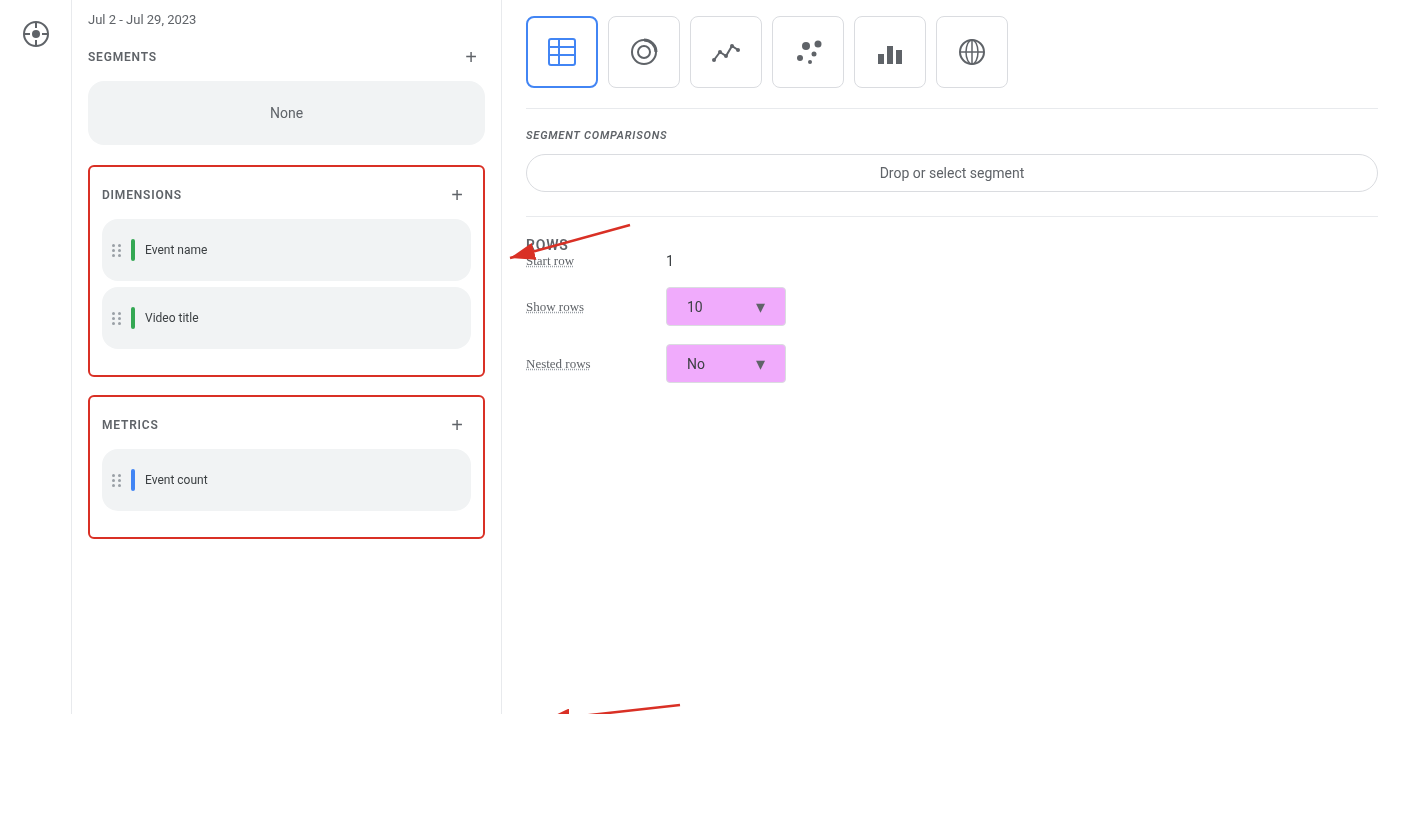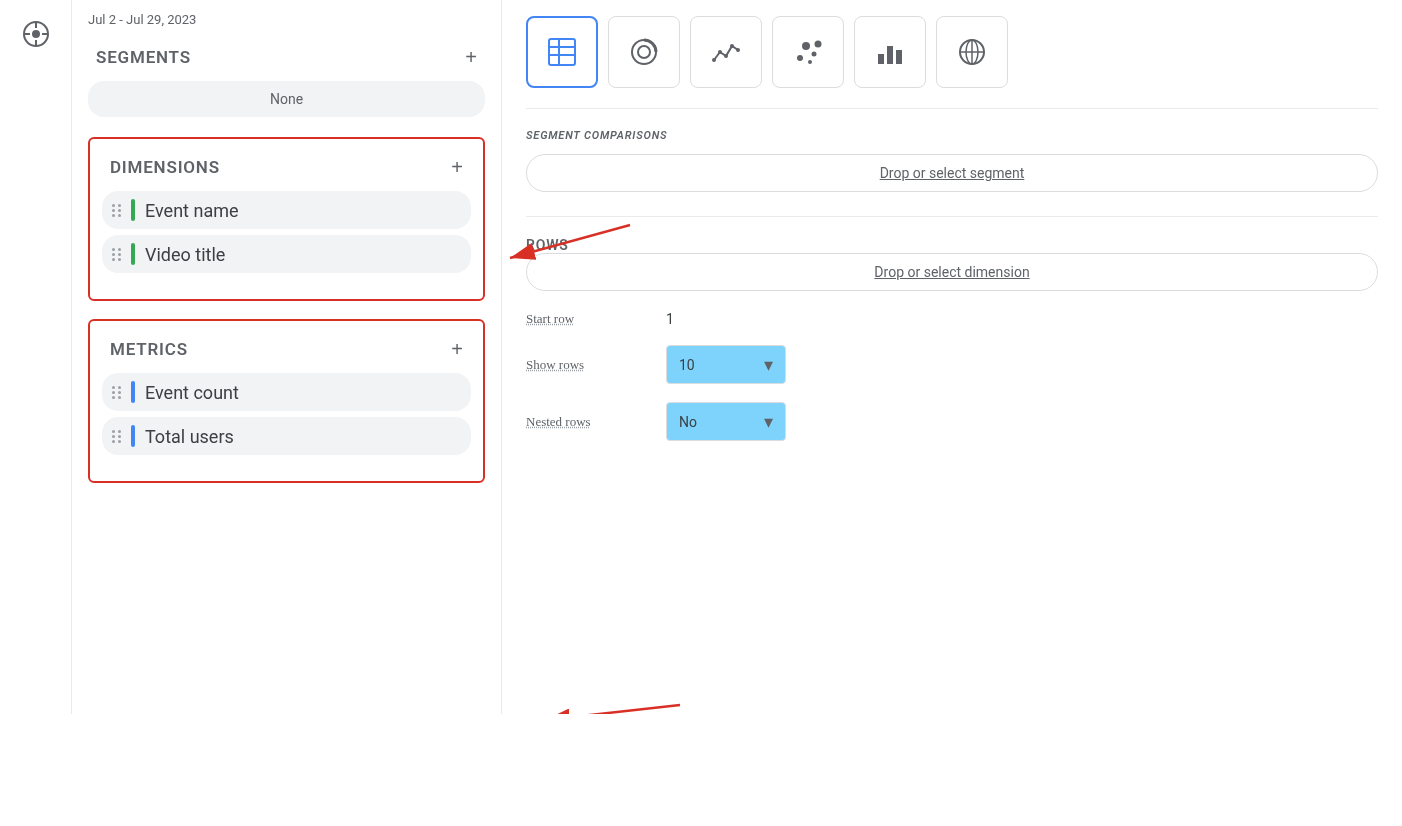--- a/index.html
+++ b/index.html
@@ -52,45 +52,44 @@
     }
 
     
     .section-header {
       display: flex;
       align-items: center;
       justify-content: space-between;
       margin-bottom: 10px;
     }
     .section-title {
-      font-size: 17px;
+      font-size: 12px;
       font-weight: 600;
       letter-spacing: 0.8px;
       color: #5f6368;
       text-transform: uppercase;
-      margin-left: 8px;
     }
     .add-btn {
       width: 28px;
       height: 28px;
       border: none;
       background: transparent;
       cursor: pointer;
       display: flex;
       align-items: center;
       justify-content: center;
       color: #5f6368;
       font-size: 20px;
       border-radius: 50%;
     }
 
     .segment-none {
       background: #f1f3f4;
       border-radius: 16px;
-      padding: 10px 16px;
+      padding: 24px 16px;
       text-align: center;
       color: #5f6368;
       font-size: 14px;
       margin-bottom: 20px;
     }
 
     
     .dimensions-box {
       border: 2px solid #d93025;
       border-radius: 6px;
@@ -104,23 +103,23 @@
       padding: 14px 12px;
       margin-bottom: 18px;
       position: relative;
     }
 
     .dim-item {
       display: flex;
       align-items: center;
       background: #f1f3f4;
       border-radius: 16px;
-      padding: 8px 10px;
+      padding: 20px 10px;
       margin-bottom: 6px;
-      font-size: 18px;
+      font-size: 12px;
       color: #3c4043;
     }
     .dim-item:last-child { margin-bottom: 12px; }
 
     .drag-dots {
       display: flex;
       flex-direction: column;
       gap: 2px;
       margin-right: 10px;
       cursor: grab;
@@ -201,21 +200,20 @@
       font-style: italic;
     }
     .drop-zone {
       border: 1px solid #dadce0;
       border-radius: 20px;
       padding: 10px 20px;
       color: #5f6368;
       font-size: 14px;
       cursor: pointer;
       text-align: center;
-      text-decoration: underline;
     }
 
     
     .rows-config {
       margin-bottom: 24px;
     }
     .rows-config-label {
       font-size: 14px;
       font-weight: 600;
       letter-spacing: 0.8px;
@@ -240,25 +238,25 @@
     .config-row-value {
       font-size: 14px;
       color: #3c4043;
       margin-left: 20px;
     }
     .config-select {
       display: flex;
       align-items: center;
       border: 1px solid #dadce0;
       border-radius: 4px;
-      padding: 8px 12px;
+      padding: 8px 20px;
       margin-left: 20px;
       min-width: 120px;
       cursor: pointer;
-      background: #7dd3fc;
+      background: #f0abfc;
       font-size: 14px;
       color: #3c4043;
     }
     .config-select .chevron {
       margin-left: auto;
       font-size: 18px;
       color: #5f6368;
     }
 
     
@@ -358,38 +356,20 @@
               <i class="dot"></i>
             </span>
           <span>
               <i class="dot"></i>
               <i class="dot"></i>
             </span>
         </div>
         <div class="color-bar color-blue"></div>
         <span>Event count</span>
       </div>
-      <div class="dim-item">
-        <div class="drag-dots">
-          <span>
-              <i class="dot"></i>
-              <i class="dot"></i>
-            </span>
-          <span>
-              <i class="dot"></i>
-              <i class="dot"></i>
-            </span>
-          <span>
-              <i class="dot"></i>
-              <i class="dot"></i>
-            </span>
-        </div>
-        <div class="color-bar color-blue"></div>
-        <span>Total users</span>
-      </div>
     </div>
   </div>
 
   <div class="right-panel">
 
     <div class="chart-icons">
 
       <div class="chart-icon-btn active">
         <svg width="32" height="32" viewBox="0 0 32 32" fill="none">
           <rect x="3" y="3" width="26" height="26" rx="2" stroke="#4285f4" stroke-width="2"></rect>
@@ -450,21 +430,20 @@
 
     <div class="config-section">
       <div class="config-label">SEGMENT COMPARISONS</div>
       <div class="drop-zone">Drop or select segment</div>
     </div>
 
     <hr class="divider">
 
     <div class="rows-config">
       <div class="rows-config-label">ROWS</div>
-      <div class="drop-zone" style="margin-bottom: 20px;">Drop or select dimension</div>
 
       <div class="config-row">
         <span class="config-row-label">Start row</span>
         <span class="config-row-value">1</span>
       </div>
 
       <div class="config-row">
         <span class="config-row-label">Show rows</span>
         <div class="config-select">
           <span>10</span>

